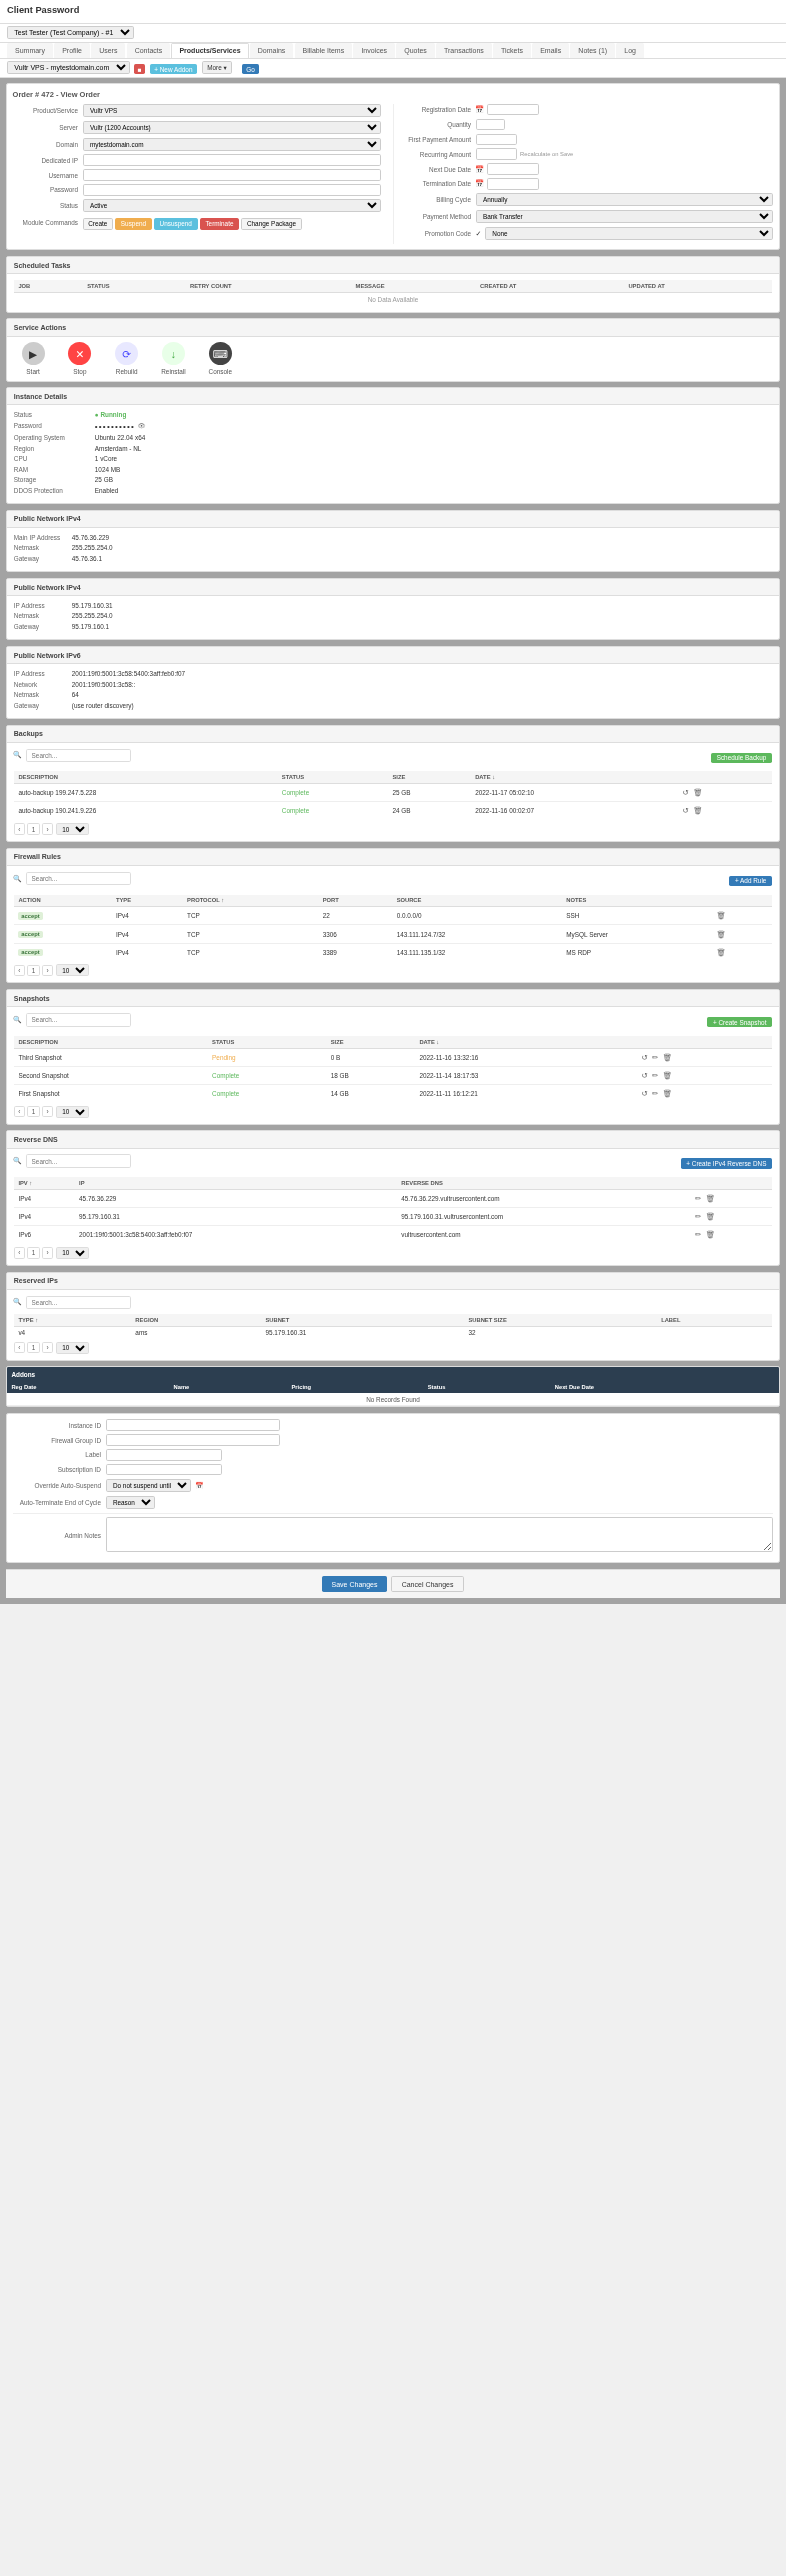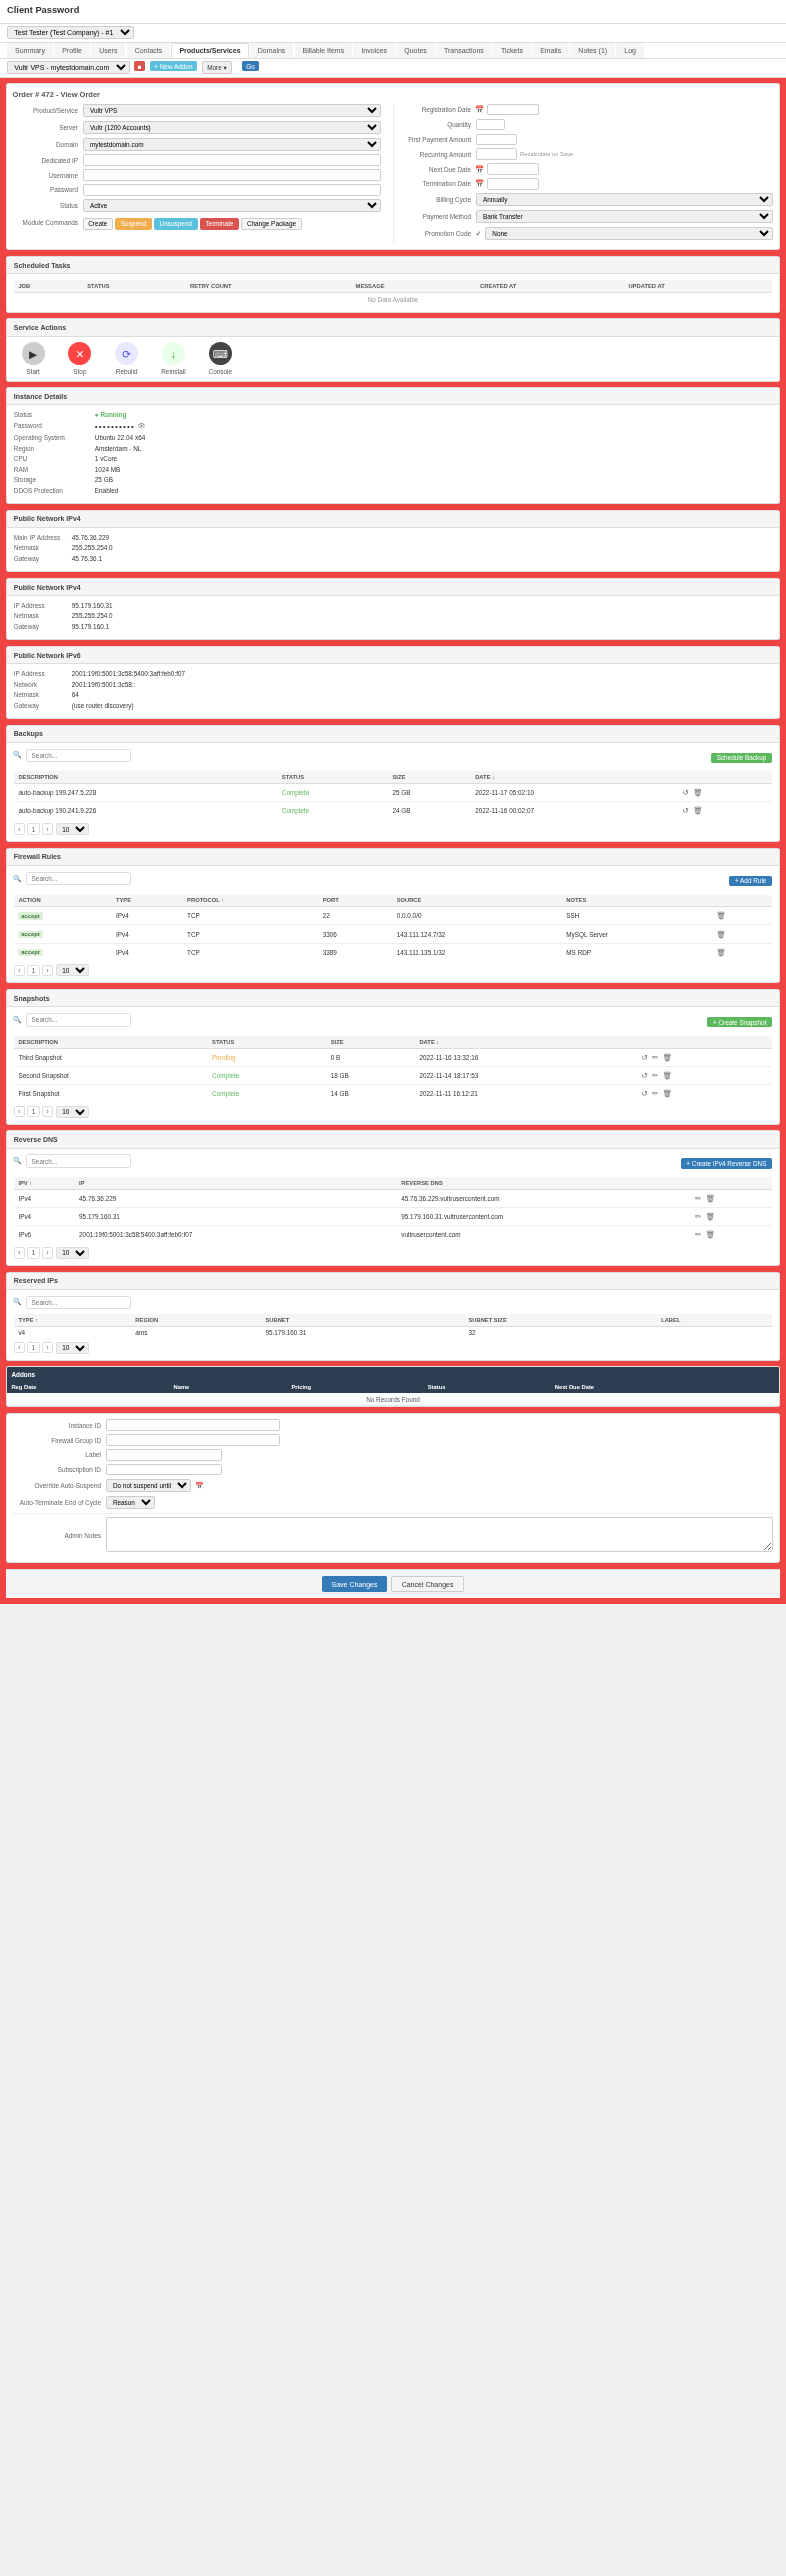--- a/index.html
+++ b/index.html
@@ -8,28 +8,28 @@
     .page-header { background: #fff; padding: 4.6px 7px; border-bottom: 0.6px solid #ddd; }
     .page-title { font-size: 9.3px; font-weight: bold; color: #333; margin-bottom: 3.5px; }
     
     .top-bar { background: #fff; padding: 2.3px 7px; border-bottom: 0.6px solid #ddd; display: flex; align-items: center; gap: 4.6px; }
     .top-bar select { font-size: 7px; padding: 1.2px 2.3px; border: 0.6px solid #ccc; border-radius: 1.7px; }
     
     .nav-tabs { background: #fff; padding: 0 7px; border-bottom: 0.6px solid #ddd; display: flex; align-items: center; gap: 1.2px; }
     .nav-tab { padding: 3.5px 7px; font-size: 7px; cursor: pointer; border: 0.6px solid transparent; border-bottom: none; background: #f5f5f5; color: #555; border-radius: 1.7px 1.7px 0 0; }
     .nav-tab.active { background: #fff; border-color: #ddd; color: #333; font-weight: bold; }
     
-    .domain-bar { background: #fff; padding: 2.3px 7px; border-bottom: 0.6px solid #ddd; display: flex; align-items: flex-start; gap: 4.6px; }
+    .domain-bar { background: #fff; padding: 2.3px 7px; border-bottom: 0.6px solid #ddd; display: flex; align-items: flex-end; gap: 4.6px; }
     .domain-bar select { font-size: 7px; padding: 1.2px 2.3px; border: 0.6px solid #ccc; border-radius: 1.7px; min-width: 105px; }
     .btn-red-square { background: #d9534f; color: #fff; border: none; padding: 1.7px 3.5px; border-radius: 1.7px; cursor: pointer; font-size: 6.4px; }
     .btn-new-addon { background: #5bc0de; color: #fff; border: none; padding: 1.7px 4.6px; border-radius: 1.7px; cursor: pointer; font-size: 6.4px; }
     .btn-more { background: #f0f0f0; color: #333; border: 0.6px solid #ccc; padding: 1.7px 4.6px; border-radius: 1.7px; cursor: pointer; font-size: 6.4px; }
     .btn-go { background: #337ab7; color: #fff; border: none; padding: 1.7px 4.6px; border-radius: 1.7px; cursor: pointer; font-size: 6.4px; margin-left: 4.6px; }
     
-    .main-content { padding: 5.8px; background: #ef4444; }
+    .main-content { padding: 5.8px; background: #a3a3a3; }
     
     .order-section { background: #fff; border: 0.6px solid #ddd; border-radius: 2.3px; padding: 5.8px; margin-bottom: 5.8px; }
     
     .order-header { display: flex; justify-content: space-between; align-items: center; margin-bottom: 4.6px; }
     .order-title { font-size: 7.5px; font-weight: bold; color: #555; }
     
     .form-grid { display: grid; grid-template-columns: 1fr 1fr; gap: 0; }
     .form-left { padding-right: 11.6px; }
     .form-right { padding-left: 11.6px; border-left: 0.6px solid #eee; }
     

